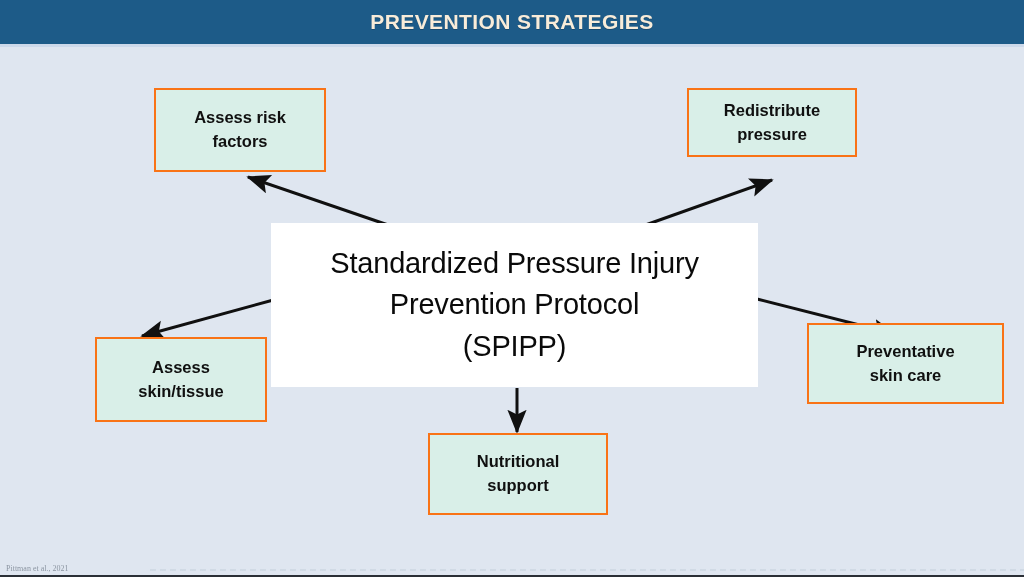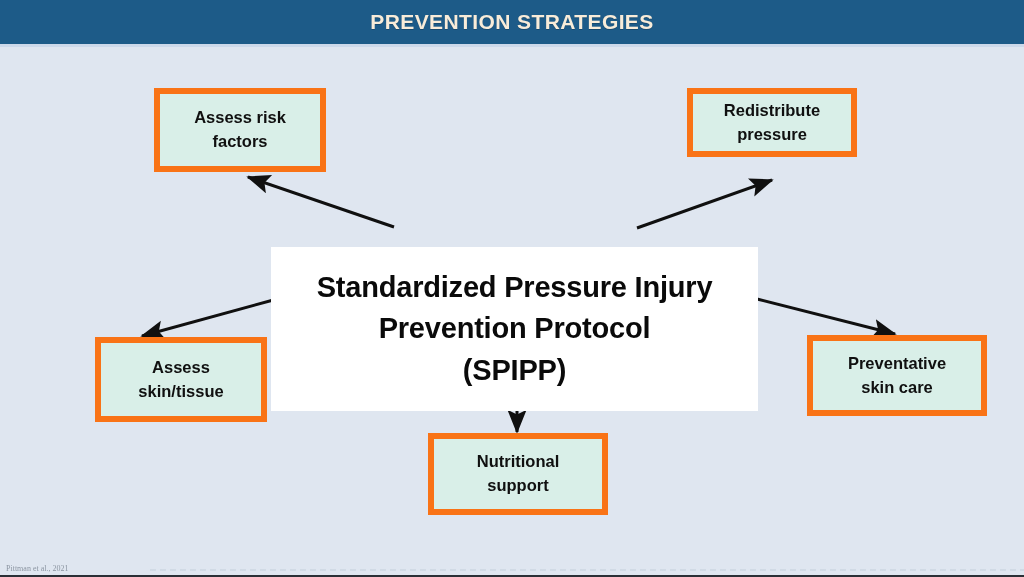--- a/index.html
+++ b/index.html
@@ -61,58 +61,57 @@
     width: 1024px;
     height: 530px;
     pointer-events: none;
   }
 
   
   .node {
     position: absolute;
     box-sizing: border-box;
     background: #d9efe8;
-    border: 6px solid #f97316;
+    border: 2px solid #f97316;
     display: flex;
     align-items: center;
     justify-content: center;
     text-align: center;
     color: #101010;
     font-size: 16.5px;
     font-weight: bold;
     line-height: 1.45;
     padding: 4px 6px;
   }
   .node span { display: block; }
 
   #node-assess-risk      { left: 154px; top: 41px;  width: 172px; height: 84px; }
   #node-redistribute     { left: 687px; top: 41px;  width: 170px; height: 69px; }
   #node-assess-skin      { left: 51px;  top: 290px; width: 172px; height: 85px; margin-left: 44px; }
-  #node-preventative     { left: 807px; top: 288px; width: 180px; height: 81px; }
+  #node-preventative     { left: 807px; top: 276px; width: 197px; height: 81px; }
   #node-nutritional      { left: 428px; top: 386px; width: 180px; height: 82px; }
 
   #node-central {
     position: absolute;
     left: 271px;
     top: 176px;
     width: 487px;
     height: 164px;
     background: #ffffff;
     border: none;
     display: flex;
     flex-direction: column;
     align-items: center;
     justify-content: center;
     text-align: center;
     color: #0a0a0a;
     font-size: 29px;
-    font-weight: bold;
+    font-weight: normal;
     line-height: 1.42;
     letter-spacing: -0.2px;
-    margin-top: 24px;
   }
 
   
   #player-bar {
     position: absolute;
     left: 0;
     bottom: 0;
     width: 1024px;
     height: 58px;
     pointer-events: none;

